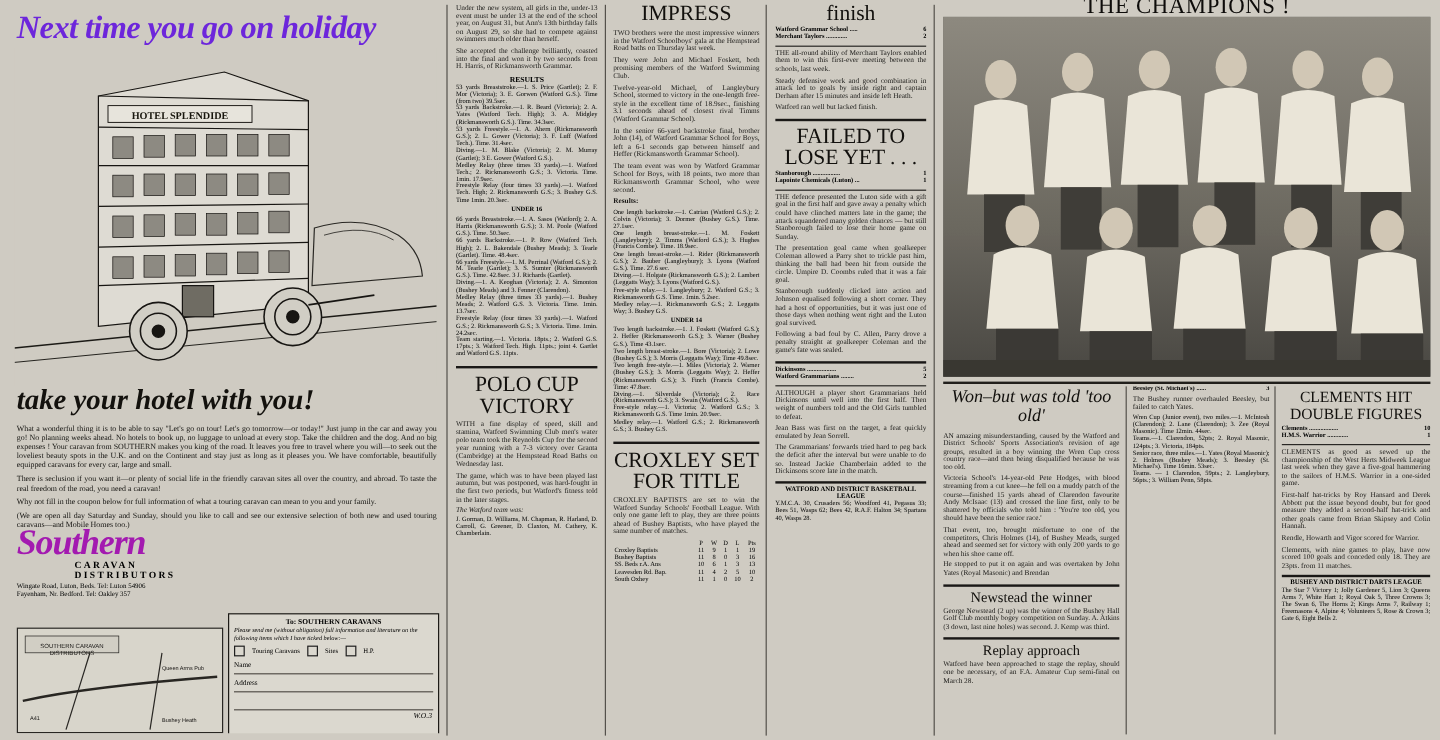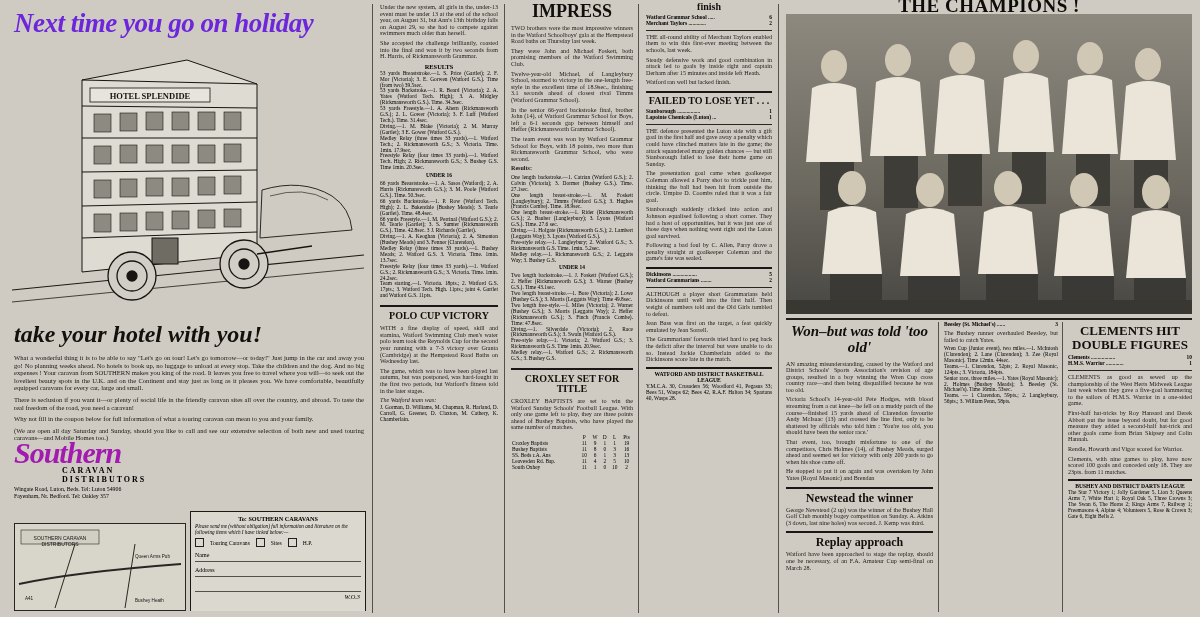--- a/index.html
+++ b/index.html
@@ -11,25 +11,25 @@
   }
   .col{position:absolute;overflow:hidden;}
   .hr{border:0;border-top:1px solid #2b2926;margin:3px 0;}
   .thick{border-top:2px solid #1c1a18;}
   .body-text{
     font-size:6.1px;line-height:6.6px;text-align:justify;color:#1d1b19;
     -webkit-hyphens:auto;hyphens:auto;
   }
   .body-text p{margin:0 0 3px 0;}
   .hd{
-    font-family:"Liberation Serif", serif;font-weight:bold;color:#14120f;
+    font-family:"Liberation Serif", serif;font-weight:normal;color:#14120f;
     text-align:center;line-height:1.0;
   }
   .hd.sm{font-size:11px;}
-  .hd.md{font-size:10px;}
+  .hd.md{font-size:18px;}
   .hd.lg{font-size:18px;}
   .results-head{font-size:6.4px;font-weight:bold;text-align:center;margin:2px 0 1px;}
   .tiny{font-size:5.4px;line-height:5.9px;text-align:justify;}
   
   #ad-headline{
     font-family:"Liberation Serif", serif;font-weight:bold;font-style:italic;
     font-size:27px;color:#6d28d9;letter-spacing:-0.5px;line-height:1;
   }
   #ad-sub{
     font-family:"Liberation Serif", serif;font-weight:bold;font-style:italic;

